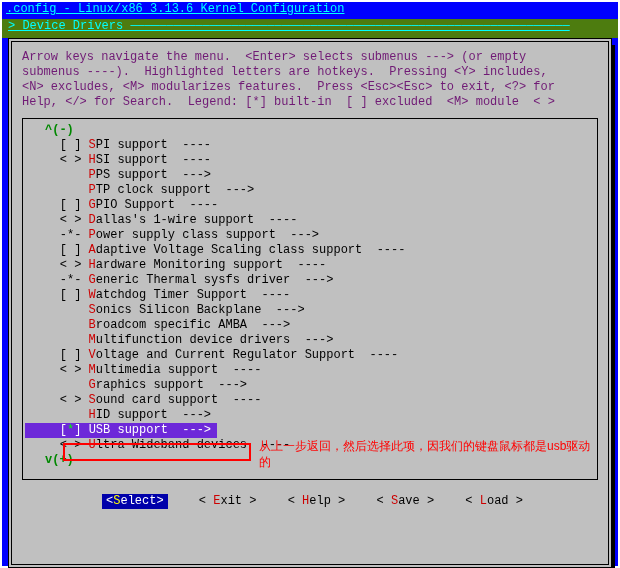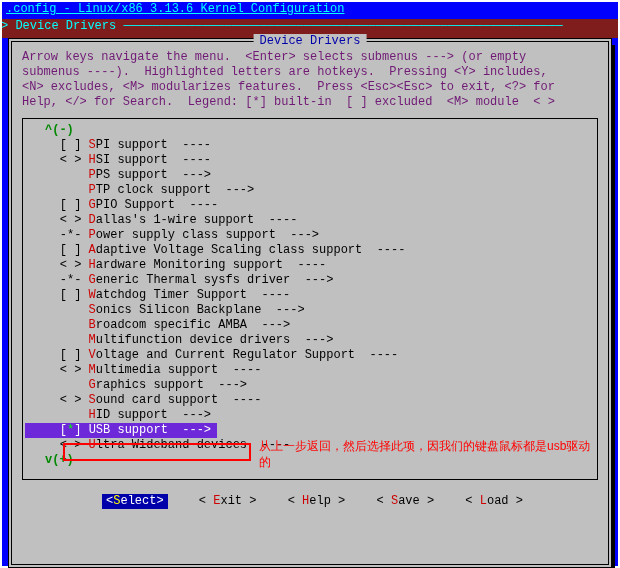--- a/index.html
+++ b/index.html
@@ -13,22 +13,23 @@
     overflow: hidden;
   }
   .titlebar {
     color: #00ffff;
     padding: 2px 6px;
     background: #0000ff;
     text-decoration: underline;
   }
   .breadcrumb {
     color: #00ffff;
-    padding: 0 6px 4px 1px;
-    background: #7f1d1d;
+    padding: 0 6px 4px 8px;
+    background: #4d7c0f;
+    text-decoration: underline;
   }
   .outer {
     background: #c0c0c0;
     margin: 0 8px 8px 8px;
     padding: 2px;
     border: 1px solid #000;
     height: 530px;
     position: relative;
   }
   .outer-border {
@@ -148,21 +149,20 @@
 
 <div class="white-border"></div>
 
 <div class="titlebar">.config - Linux/x86 3.13.6 Kernel Configuration</div>
 <div class="breadcrumb">&gt; Device Drivers ─────────────────────────────────────────────────────────────</div>
 
 <div class="outer">
   <div class="shadow-right"></div>
   <div class="shadow-bottom"></div>
   <div class="outer-border">
-    <div class="panel-title"> Device Drivers </div>
     <div class="help-text">Arrow keys navigate the menu.  &lt;Enter&gt; selects submenus ---&gt; (or empty
 submenus ----).  Highlighted letters are hotkeys.  Pressing &lt;Y&gt; includes,
 &lt;N&gt; excludes, &lt;M&gt; modularizes features.  Press &lt;Esc&gt;&lt;Esc&gt; to exit, &lt;?&gt; for
 Help, &lt;/&gt; for Search.  Legend: [*] built-in  [ ] excluded  &lt;M&gt; module  &lt; &gt;</div>
 
     <div class="list-wrap">
       <div class="scroll-up">^(-)</div>
       <div id="menu-items"><div class="menu-item">    [ ] <span class="hot">S</span>PI support  ----</div><div class="menu-item">    &lt; &gt; <span class="hot">H</span>SI support  ----</div><div class="menu-item">        <span class="hot">P</span>PS support  ---&gt;</div><div class="menu-item">        <span class="hot">P</span>TP clock support  ---&gt;</div><div class="menu-item">    [ ] <span class="hot">G</span>PIO Support  ----</div><div class="menu-item">    &lt; &gt; <span class="hot">D</span>allas's 1-wire support  ----</div><div class="menu-item">    -*- <span class="hot">P</span>ower supply class support  ---&gt;</div><div class="menu-item">    [ ] <span class="hot">A</span>daptive Voltage Scaling class support  ----</div><div class="menu-item">    &lt; &gt; <span class="hot">H</span>ardware Monitoring support  ----</div><div class="menu-item">    -*- <span class="hot">G</span>eneric Thermal sysfs driver  ---&gt;</div><div class="menu-item">    [ ] <span class="hot">W</span>atchdog Timer Support  ----</div><div class="menu-item">        <span class="hot">S</span>onics Silicon Backplane  ---&gt;</div><div class="menu-item">        <span class="hot">B</span>roadcom specific AMBA  ---&gt;</div><div class="menu-item">        <span class="hot">M</span>ultifunction device drivers  ---&gt;</div><div class="menu-item">    [ ] <span class="hot">V</span>oltage and Current Regulator Support  ----</div><div class="menu-item">    &lt; &gt; <span class="hot">M</span>ultimedia support  ----</div><div class="menu-item">        <span class="hot">G</span>raphics support  ---&gt;</div><div class="menu-item">    &lt; &gt; <span class="hot">S</span>ound card support  ----</div><div class="menu-item">        <span class="hot">H</span>ID support  ---&gt;</div><div class="menu-item selected">    [<span class="bracket-on">*</span>] <span class="hot">U</span>SB support  ---&gt;</div><div class="menu-item">    &lt; &gt; <span class="hot">U</span>ltra Wideband devices  ----</div></div>
       <div class="scroll-down">v(+)</div>
       <div class="highlight-box"></div>

